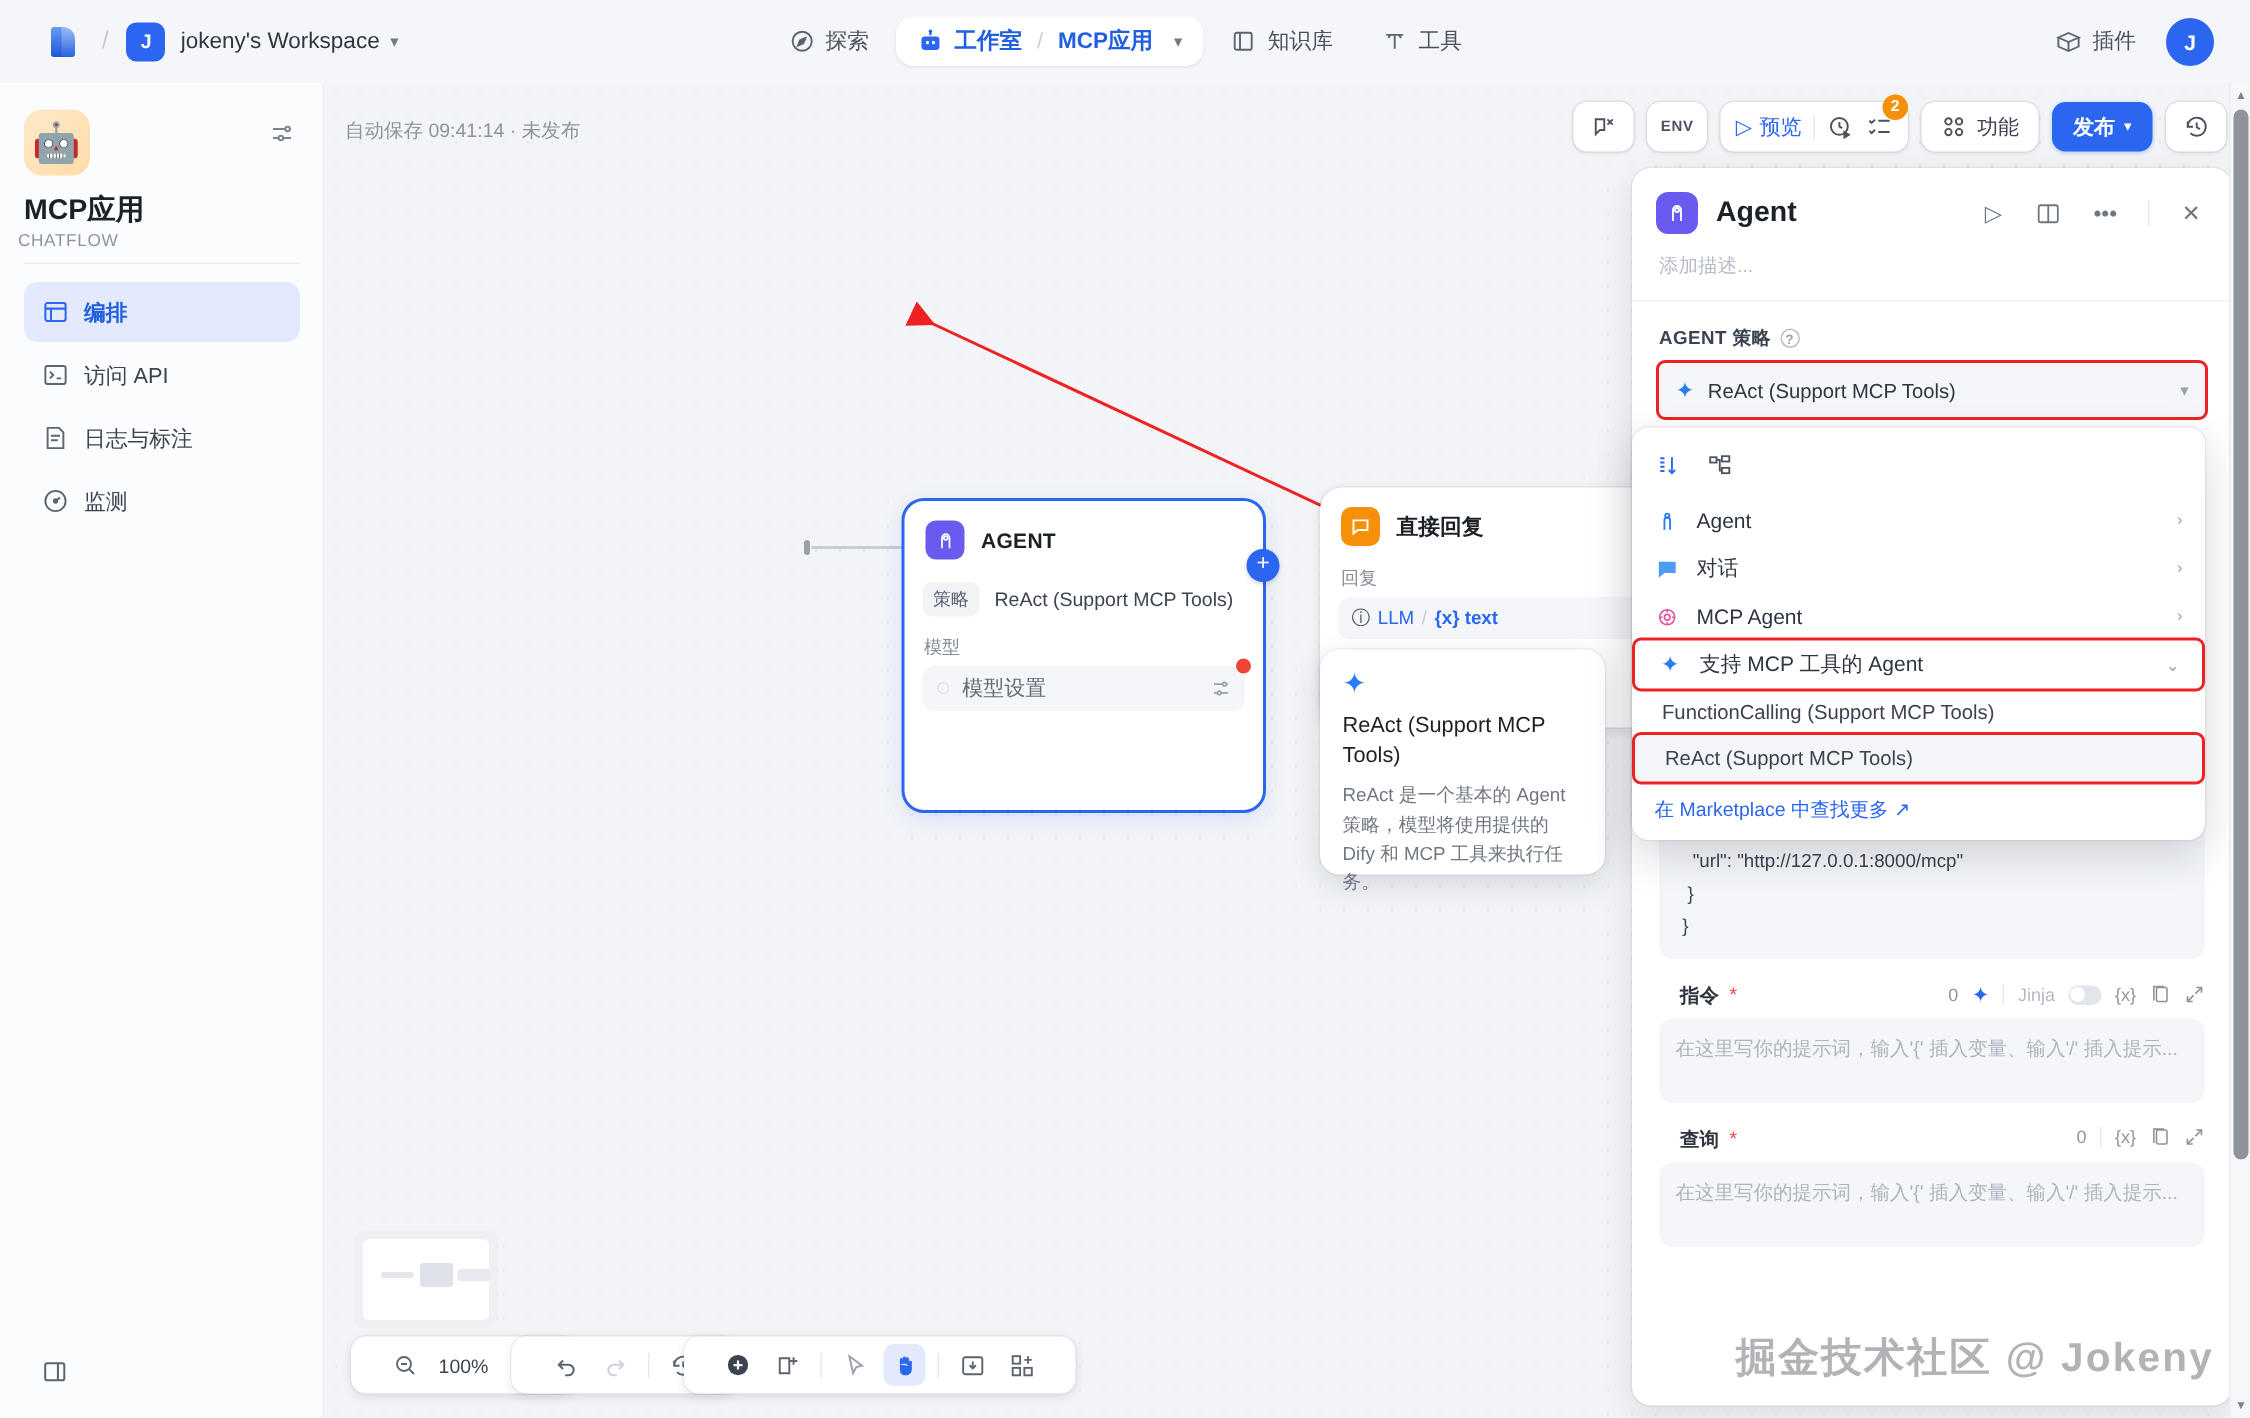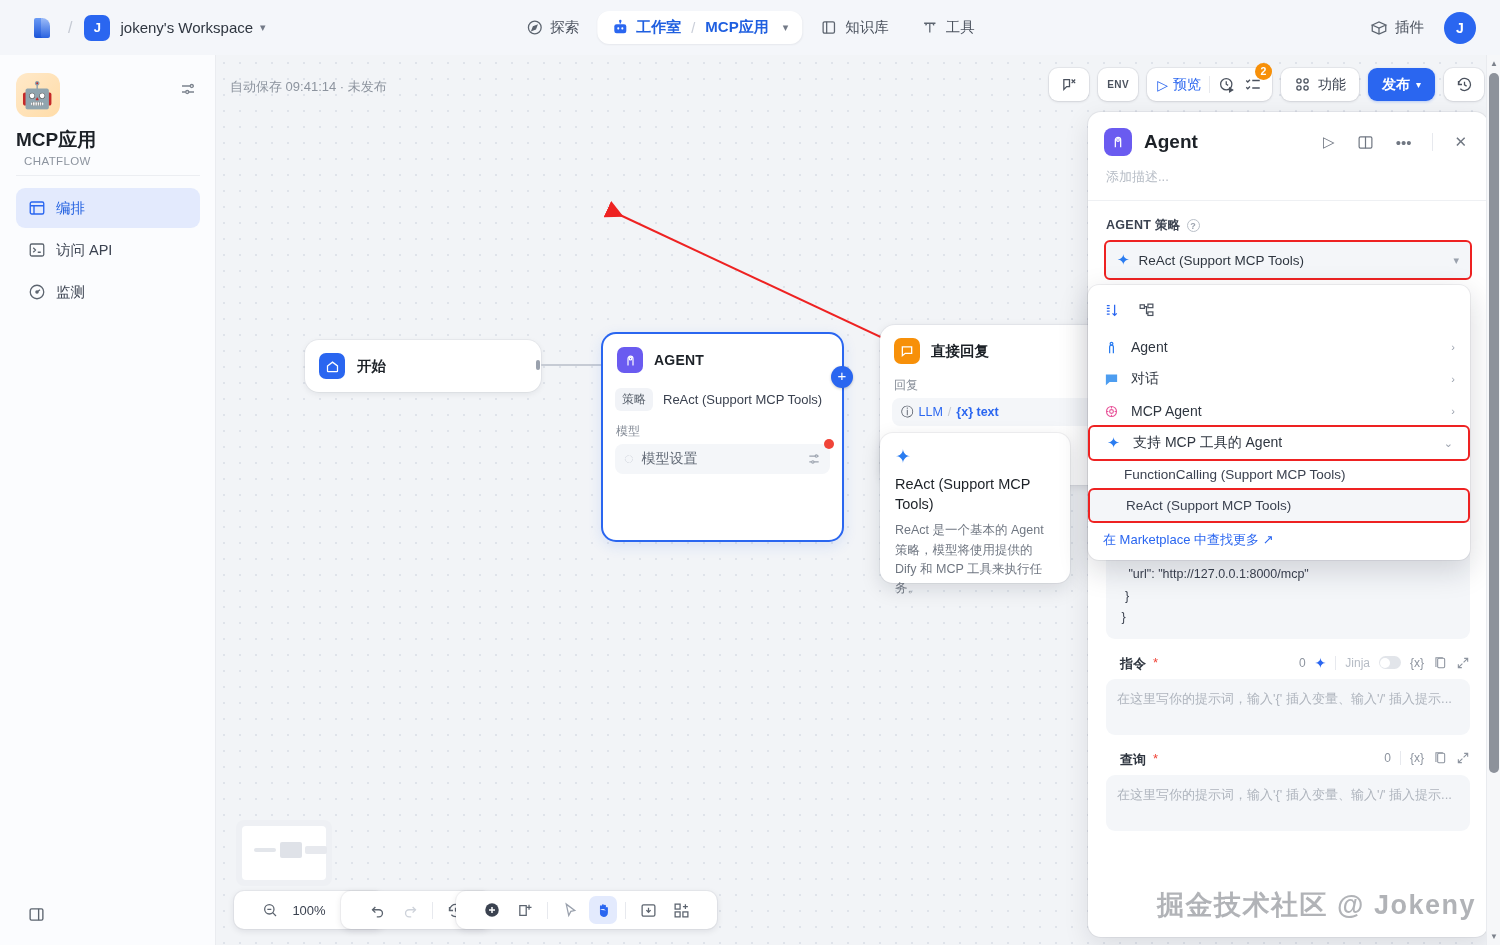--- a/index.html
+++ b/index.html
@@ -82,33 +82,33 @@
     display:flex; align-items:center; justify-content:center; font-size:26px;
   }
   .app-settings {
     position:absolute; right:18px; top:25px; cursor:pointer;
   }
   .app-title {
     position:absolute; left:16px; top:72px;
     font-size: 19px; font-weight:700; color:#1c2127;
   }
   .app-sub {
-    position:absolute; left:24px; top:100px;
+    position:absolute; left:12px; top:100px;
     font-size: 11.5px; color:#8d949f; letter-spacing:.4px;
   }
   .sb-divider {
     position:absolute; left:16px; top:120px; width:184px; height:1px; background:#eceef2;
   }
   .sb-list { position:absolute; left:16px; top:133px; width:184px; }
   .sb-item {
     display:flex; align-items:center; gap:10px;
     height:40px; padding: 0 12px; border-radius:9px;
     font-size:14.5px; color:#3b4250; cursor:pointer; margin-bottom:2px;
   }
-  .sb-item.active { background:#e3eafd; color:#1f5fe0; font-weight:400; }
+  .sb-item.active { background:#e3eafd; color:#1f5fe0; font-weight:700; }
   .sb-collapse {
     position:absolute; left:28px; bottom:22px; cursor:pointer;
   }
 
   
   .canvas {
     position:absolute; left:216px; top:55px; width:1284px; height:890px;
     background-color:#f2f4f7;
     background-image: radial-gradient(#dfe3ea 1px, transparent 1px);
     background-size: 16px 16px;
@@ -282,21 +282,21 @@
   }
   .dd-ic { width:26px;height:26px;border-radius:7px;display:flex;align-items:center;
            justify-content:center;cursor:pointer; }
   .dd-row {
     height:32px; display:flex; align-items:center; gap:11px;
     padding: 0 15px; font-size:14px; color:#2f3640; cursor:pointer; position:relative;
   }
   .dd-row .chev { margin-left:auto; color:#9aa1ad; font-size:11px; }
   .dd-sub {
     height:31px; display:flex; align-items:center;
-    padding-left: 36px; font-size:13.5px; color:#3b4250; cursor:pointer;
+    padding-left: 20px; font-size:13.5px; color:#3b4250; cursor:pointer;
   }
   .dd-sub.sel { background:#f4f6f9; }
   .dd-foot {
     border-top:1px solid #eef0f3; padding: 9px 15px 11px 15px;
     font-size:13px; color:#2a66f0; cursor:pointer;
   }
   .dd-ico-sm { width:17px; height:17px; display:flex;align-items:center;justify-content:center; }
 
   
   .code-area {
@@ -442,20 +442,29 @@
         <svg width="18" height="18" viewBox="0 0 24 24" fill="none" stroke="#5c646f" stroke-width="1.7">
           <rect x="3" y="4" width="18" height="16" rx="2"></rect>
             <path d="M7 9l3 3-3 3M13 15h4"></path>
         </svg>
       </span>
       <span>访问 API</span>
     </div>
     <div class="sb-item">
       <span>
         <svg width="18" height="18" viewBox="0 0 24 24" fill="none" stroke="#5c646f" stroke-width="1.7">
+          <path d="M5 3h10l4 4v14H5z"></path>
+            <path d="M8 10h8M8 14h6"></path>
+        </svg>
+      </span>
+      <span>日志与标注</span>
+    </div>
+    <div class="sb-item">
+      <span>
+        <svg width="18" height="18" viewBox="0 0 24 24" fill="none" stroke="#5c646f" stroke-width="1.7">
           <circle cx="12" cy="12" r="9"></circle>
             <path d="M12 12l4-3"></path>
             <circle cx="12" cy="12" r="1.5" fill="#5c646f"></circle>
         </svg>
       </span>
       <span>监测</span>
     </div>
   </div>
 
   <div class="sb-collapse">
@@ -471,28 +480,20 @@
 
   <svg class="red-arrow">
     <defs>
       <marker id="ah" markerWidth="9" markerHeight="9" refX="7" refY="4.5" orient="auto">
         <path d="M0,0 L9,4.5 L0,9 z" fill="#ee2222"></path>
       </marker>
     </defs>
     <line x1="404" y1="160" x2="842" y2="365" stroke="#ee2222" stroke-width="2" marker-start="url(#ah)"></line>
   </svg>
 
-  <div class="node-start">
-    <div class="node-ic ic-blue">
-      <svg width="15" height="15" viewBox="0 0 24 24" fill="none" stroke="#fff" stroke-width="2">
-        <path d="M4 11l8-6 8 6v8a1 1 0 0 1-1 1H5a1 1 0 0 1-1-1z"></path>
-      </svg>
-    </div>
-    <div class="node-title">开始</div>
-  </div>
 
   <div class="edge1"></div>
 
   <div class="node-toolbar">
     <span>▷</span>
     <span>•••</span>
   </div>
 
   <div class="node-answer">
     <div class="answer-hdr">

